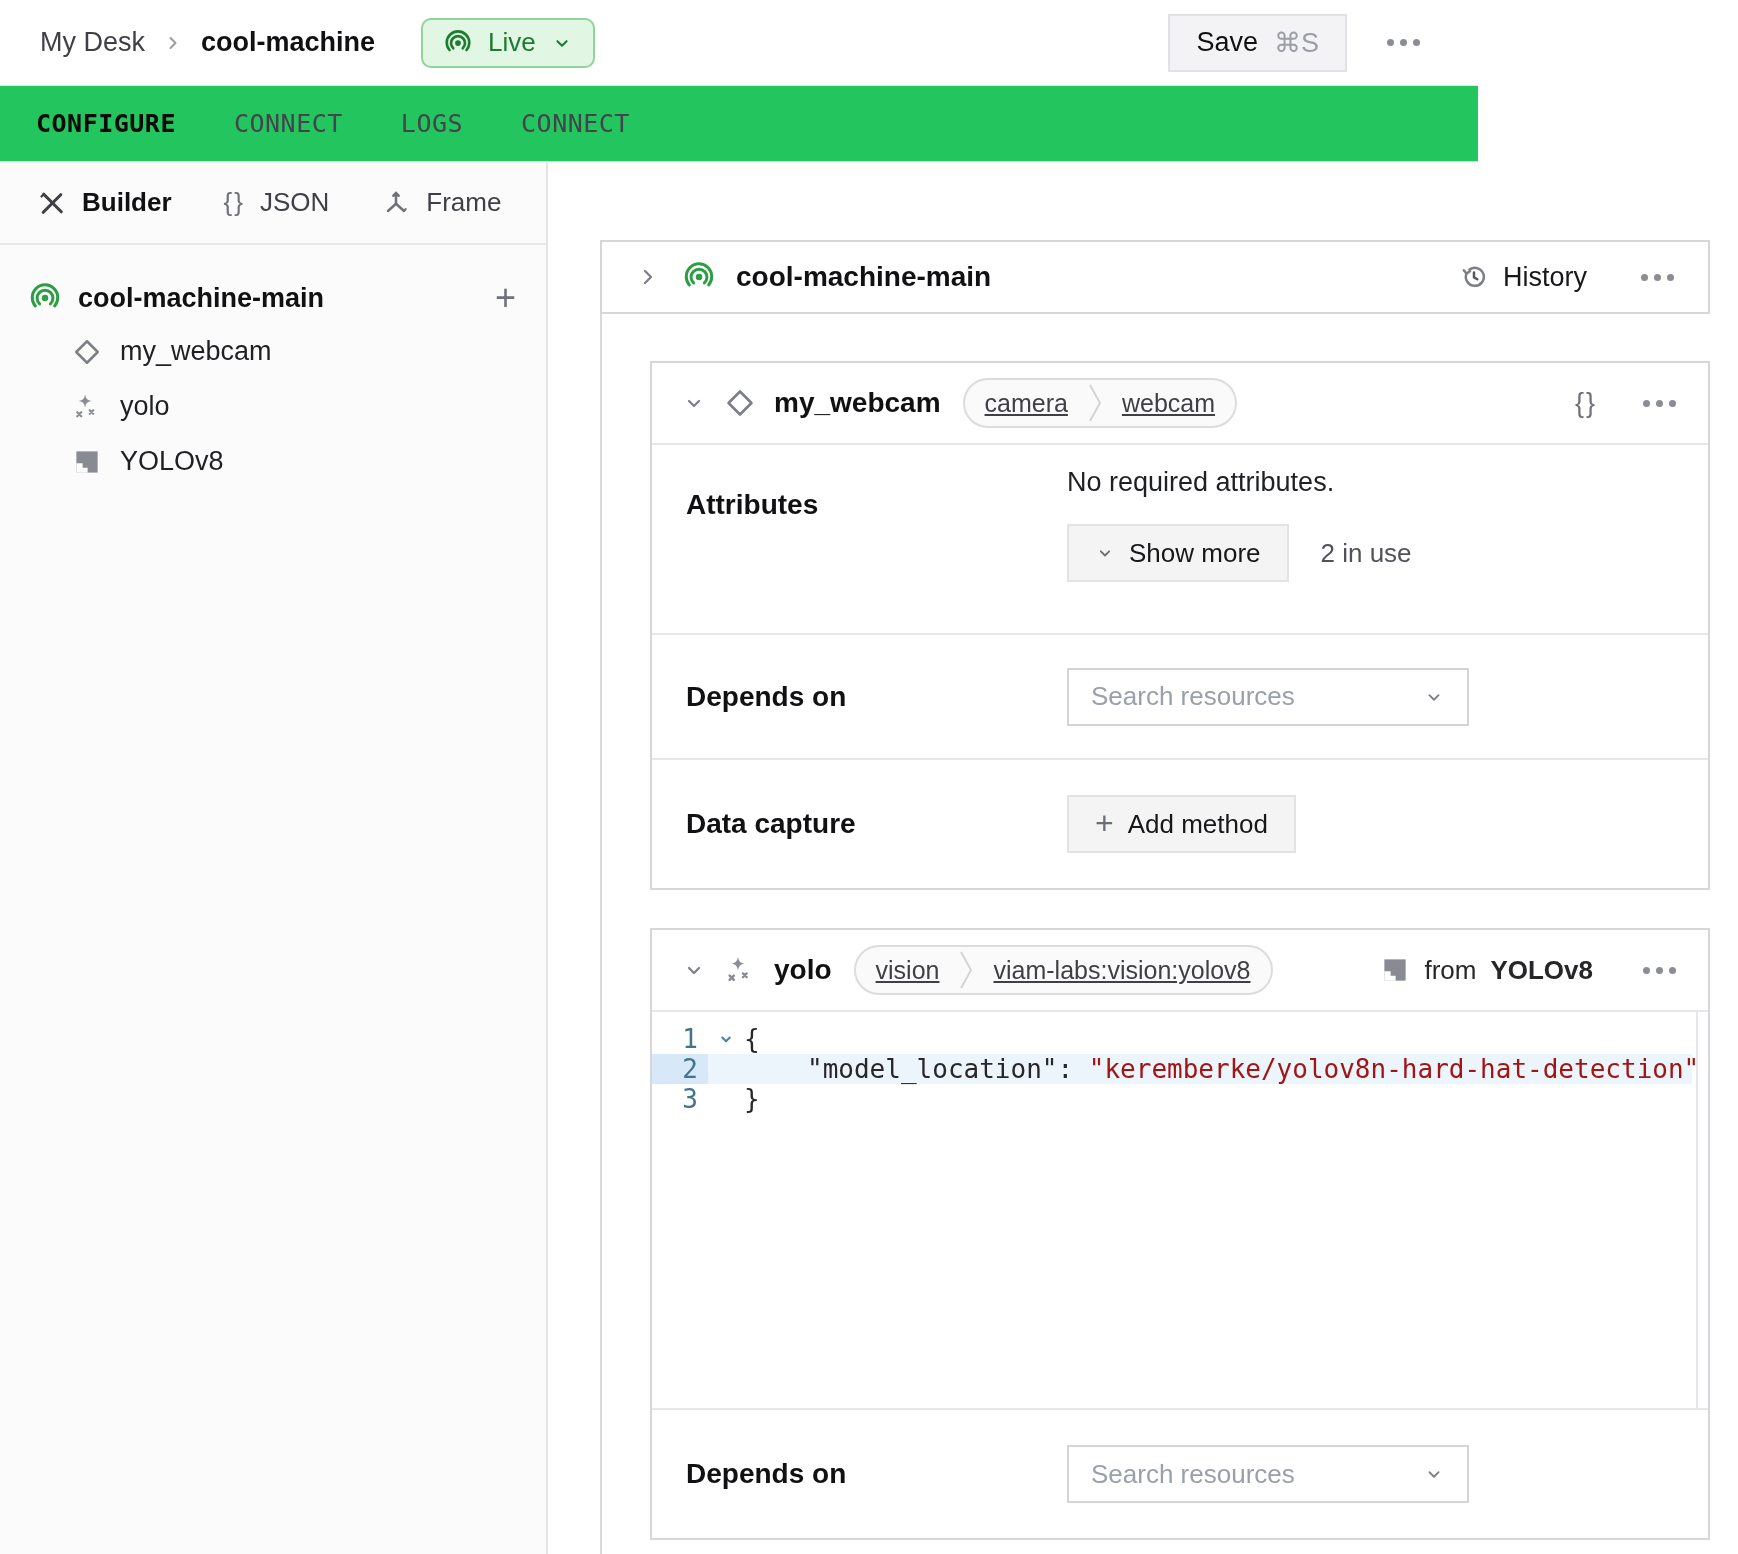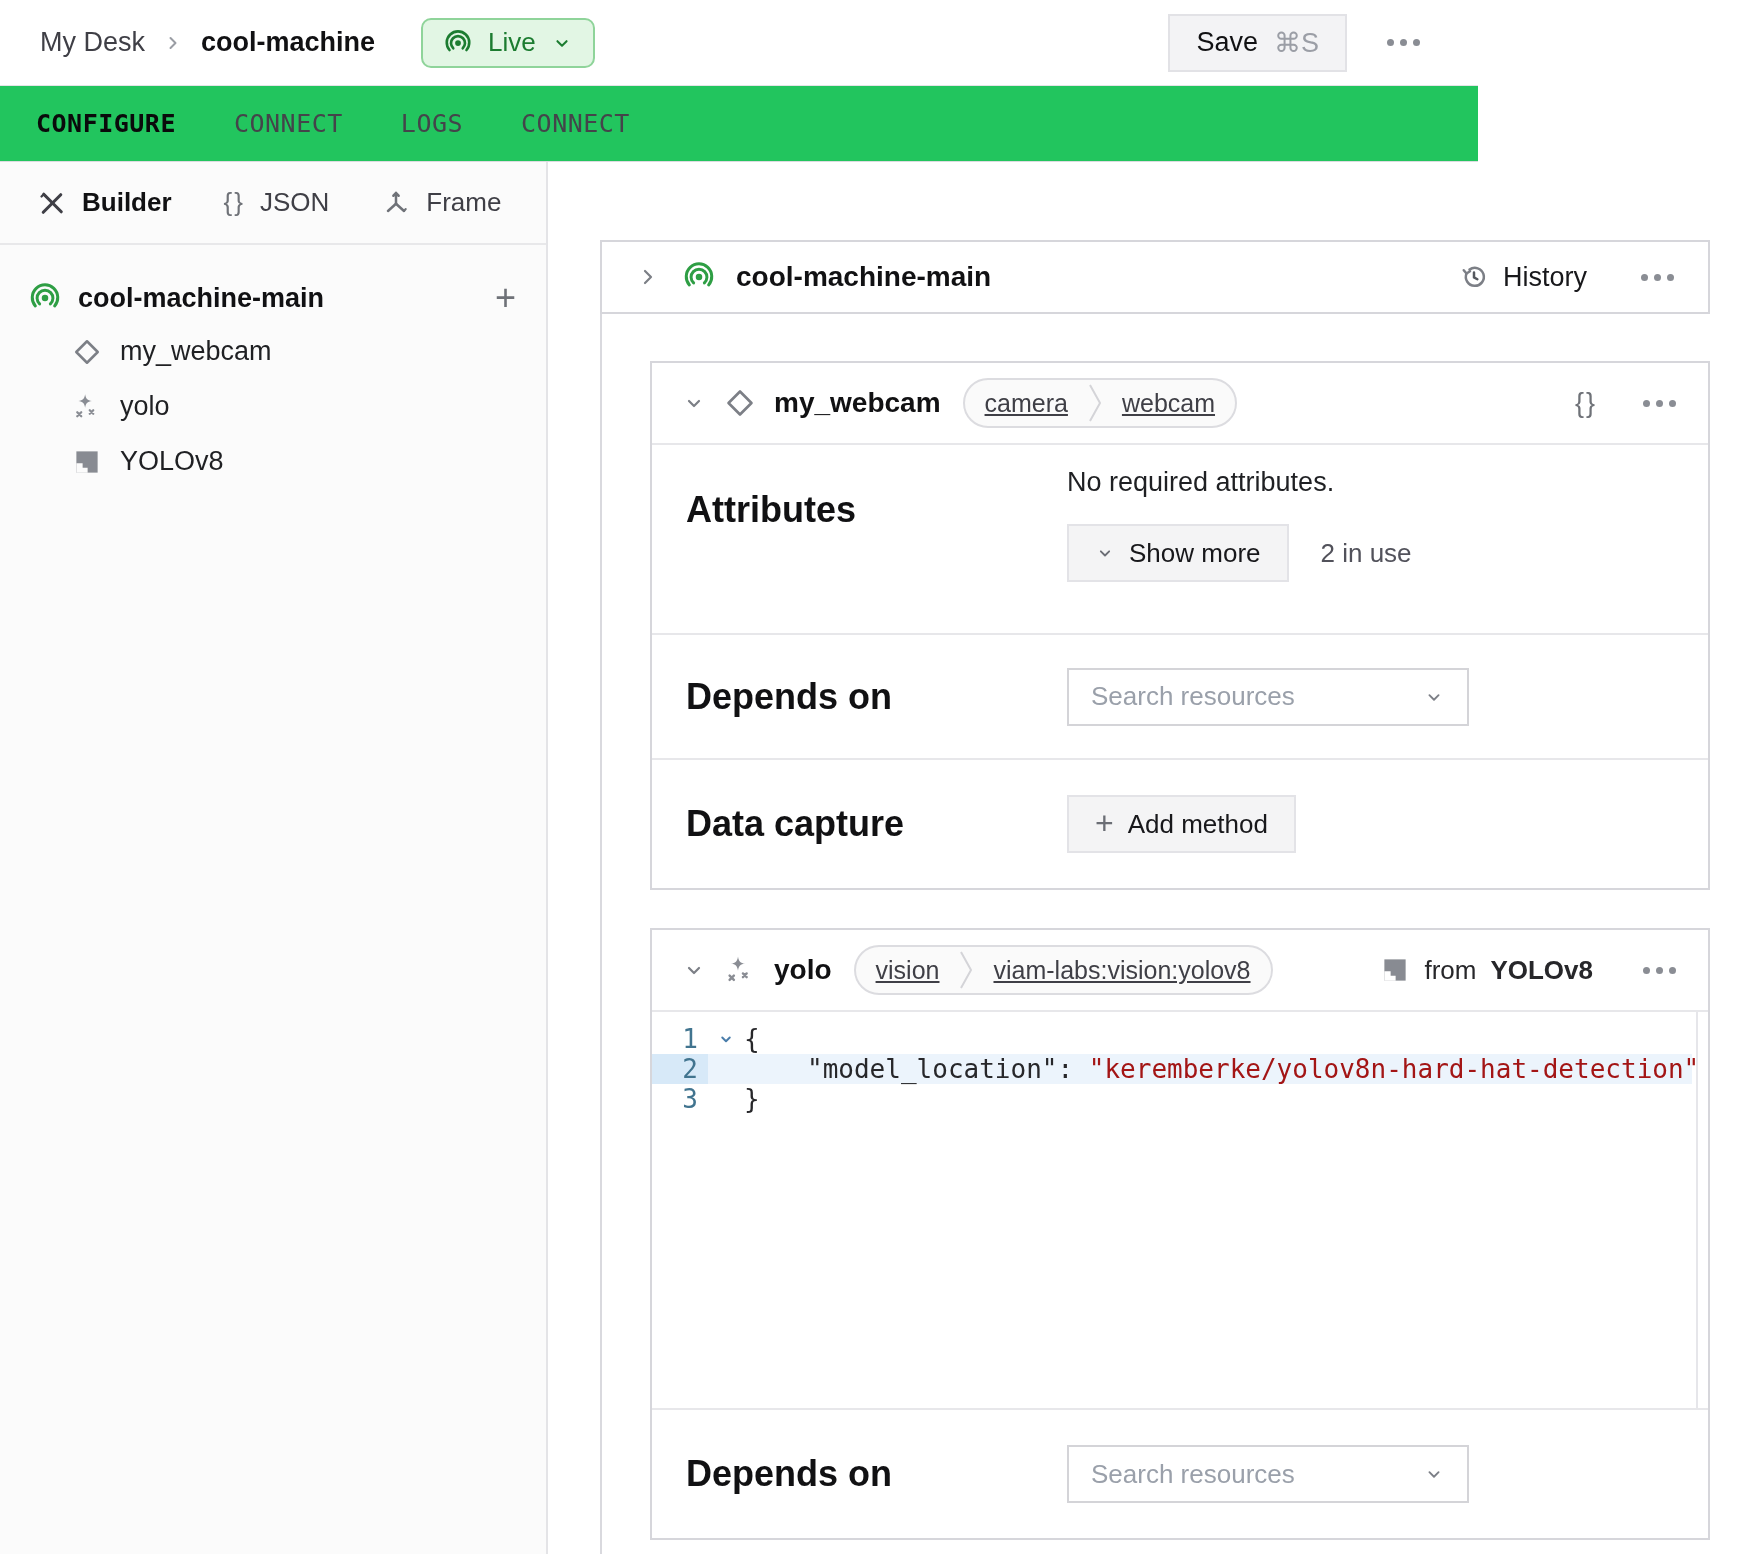--- a/index.html
+++ b/index.html
@@ -61,21 +61,21 @@
   .card-header .comp-icon { margin-left:18px; }
   .type-pill { margin-left:22px; display:flex; align-items:center; height:50px; border:2px solid #dcdce0; border-radius:999px; background:#fafafa; font-size:25px; color:#3f3f46;text-decoration:underline; }
   .pill-seg { padding:0 20px; white-space:nowrap; }
   .pill-div { display:flex; align-items:center; height:100%; }
   .from-group { display:flex; align-items:center; gap:14px; font-size:26px; color:#27272a; margin-right:40px; }
   .from-module { font-weight:bold; }
   .edit-json { margin-right:36px; font-size:27px; color:#6f7278; letter-spacing:2px; }
 
   .row { display:flex; padding:0 34px; border-bottom:2px solid #e7e7ea; }
   .row:last-child { border-bottom:none; }
-  .row-label { width:381px; flex:none; font-size:36px; font-weight:bold; color:#111113; }
+  .row-label { width:381px; flex:none; font-size:28px; font-weight:bold; color:#111113; }
   .attributes-row { height:190px; }
   .attributes-row .row-label { padding-top:44px; }
   .row-value { padding-top:22px; }
   .empty-text { font-size:27px; color:#1f2023; }
   .value-actions { margin-top:26px; display:flex; align-items:center; gap:32px; }
   .btn { display:flex; align-items:center; gap:14px; height:58px; padding:0 26px; background:#f4f4f5; border:2px solid #e3e3e7; font-size:26px; color:#18181b; }
   .in-use { font-size:26px; color:#52525b; }
   .depends-row { height:125px; align-items:center; }
   .yolo-card .depends-row { height:128px; }
   .select { width:402px; height:58px; border:2px solid #d4d4d8; background:#fff; display:flex; align-items:center; justify-content:space-between; padding:0 22px; }

